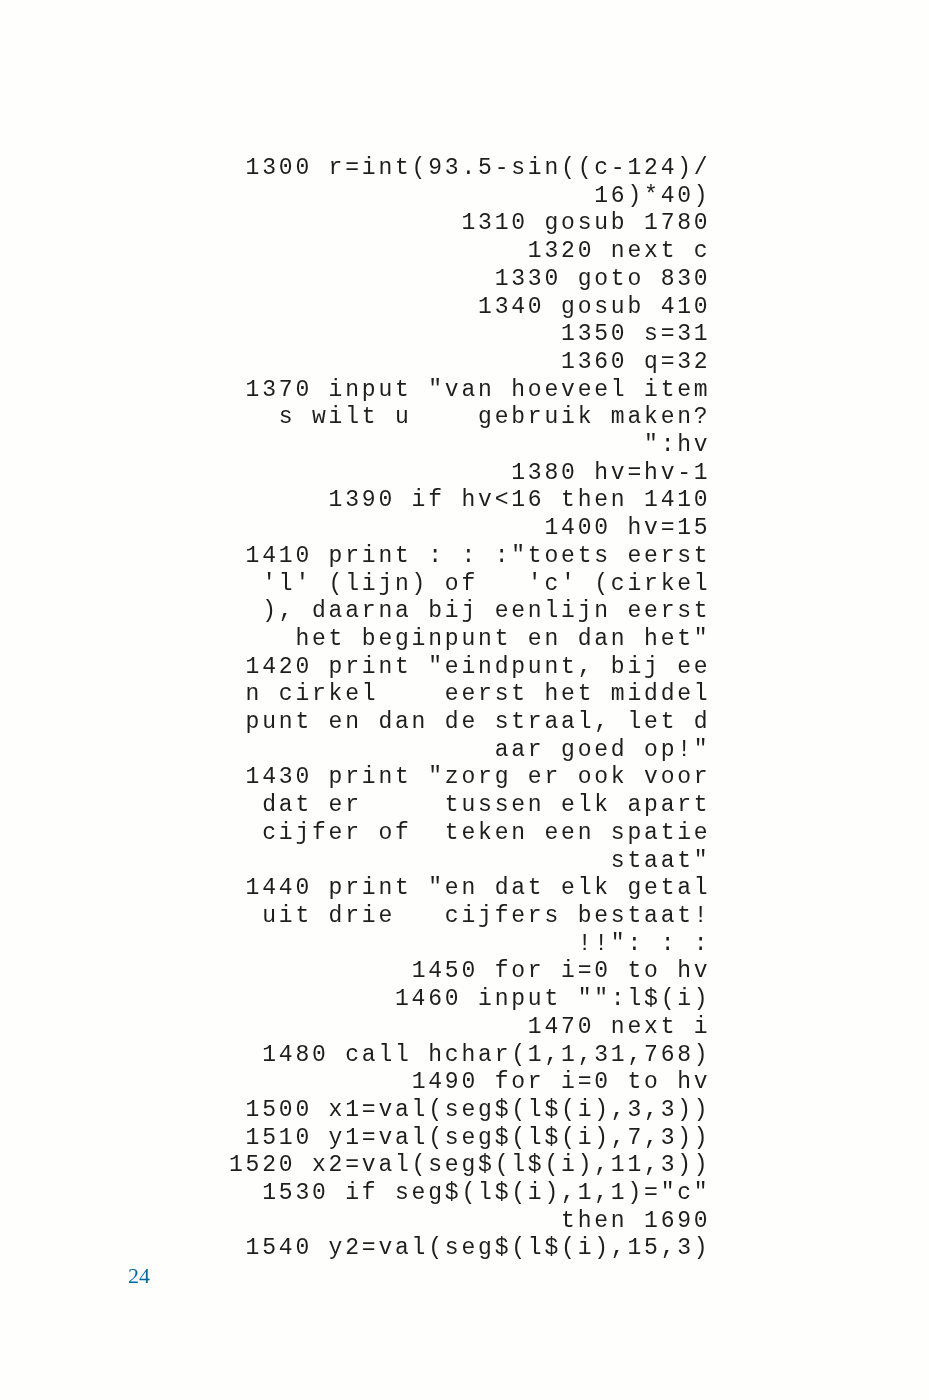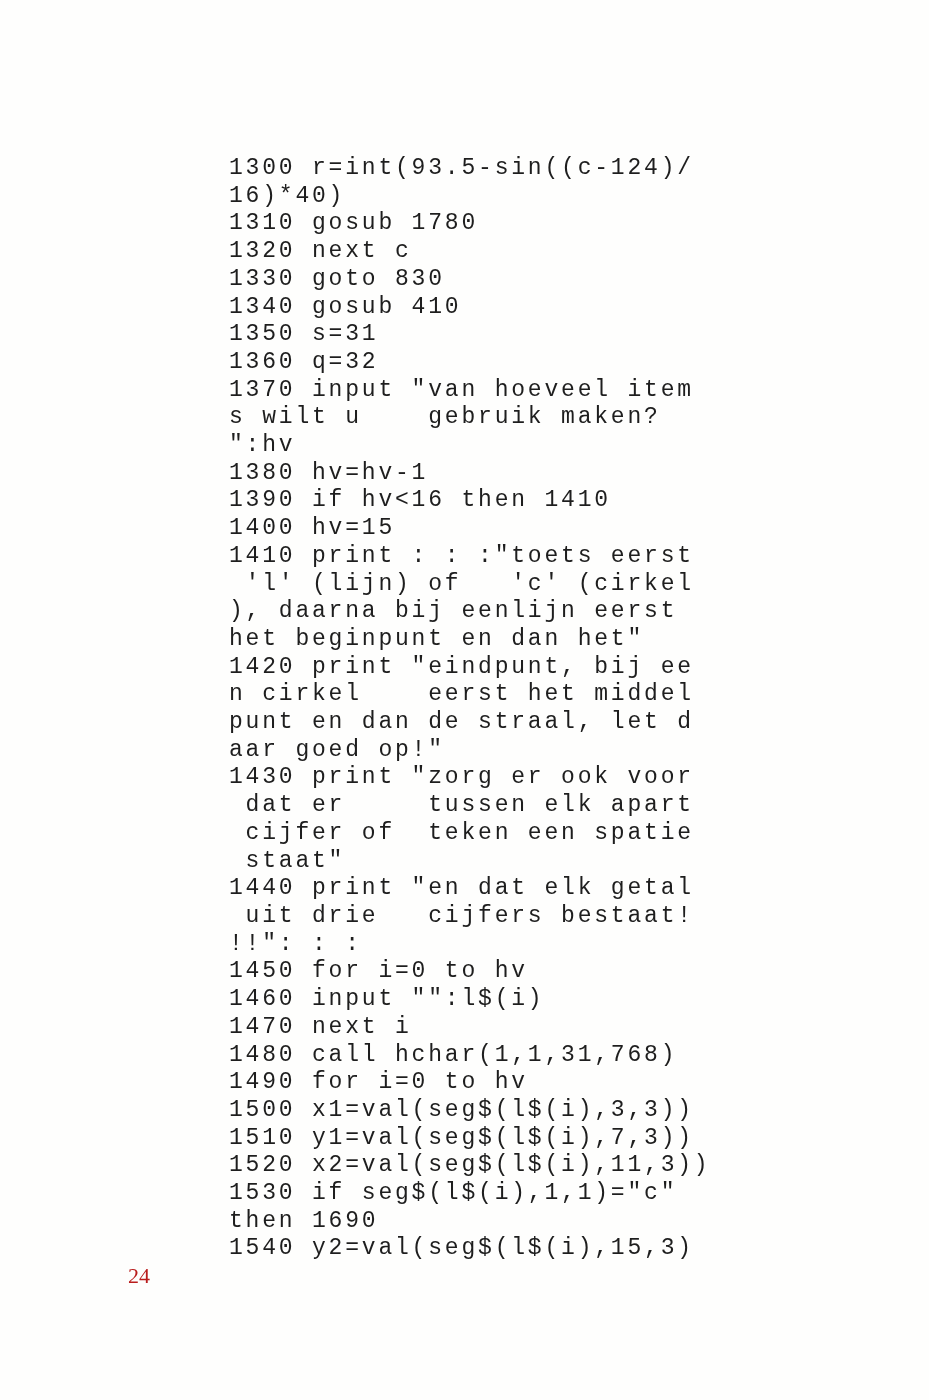--- a/index.html
+++ b/index.html
@@ -10,20 +10,21 @@
     width: 929px;
     height: 1400px;
     position: relative;
     background: #ffffff;
     overflow: hidden;
   }
   .scan-page {
     position: absolute;
     inset: 0;
     background: #fefefd;
+    text-align: right;
   }
   .code-listing {
     position: absolute;
     left: 229px;
     top: 155px;
     margin: 0;
     font-family: "Liberation Mono", "DejaVu Sans Mono", monospace;
     font-size: 23px;
     line-height: 27.7px;
     letter-spacing: 2.8px;
@@ -31,21 +32,21 @@
     white-space: pre;
     font-weight: 400;
     -webkit-font-smoothing: antialiased;
   }
   .page-number {
     position: absolute;
     left: 128px;
     top: 1263px;
     font-family: "Liberation Serif", "DejaVu Serif", serif;
     font-size: 22px;
-    color: #b91c1c;
+    color: #0369a1;
   }
 </style>
 </head>
 <body>
 
 <div class="scan-page">
   <pre class="code-listing">1300 r=int(93.5-sin((c-124)/
 16)*40)
 1310 gosub 1780
 1320 next c

